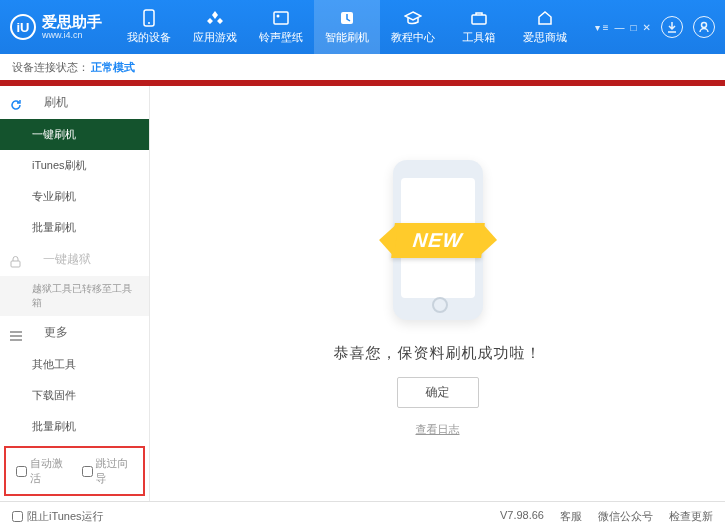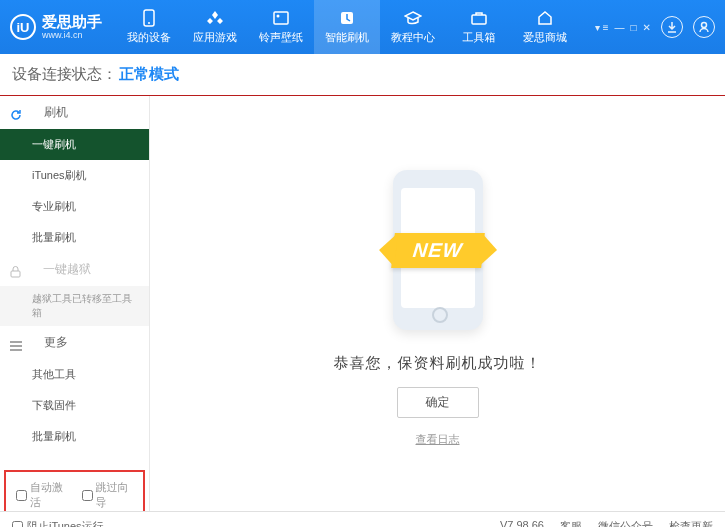--- a/index.html
+++ b/index.html
@@ -10,30 +10,30 @@
 .logo-text { font-size:15px; font-weight:bold; line-height:1.1; }
 .logo-sub { font-size:9px; opacity:.85; }
 .nav { display:flex; height:100%; }
 .nav-item { width:66px; display:flex; flex-direction:column; align-items:center; justify-content:center; gap:3px; cursor:pointer; font-size:11px; }
 .nav-item.active { background:rgba(255,255,255,.18); }
 .nav-icon { width:18px; height:18px; display:flex; align-items:center; justify-content:center; }
 .header-right { margin-left:auto; display:flex; align-items:center; gap:10px; padding-right:10px; }
 .win-ctrl { display:flex; gap:6px; font-size:10px; }
 .win-ctrl span { cursor:pointer; opacity:.85; }
 .circ-btn { width:22px; height:22px; border:1.5px solid #fff; border-radius:50%; display:flex; align-items:center; justify-content:center; cursor:pointer; opacity:.9; }
-.status-bar { height:42px; border-bottom:1px solid #b91c1c; display:flex; align-items:center; padding:0 12px; font-size:15px; color:#666; }
+.status-bar { height:32px; border-bottom:6px solid #b91c1c; display:flex; align-items:center; padding:0 12px; font-size:11px; color:#666; }
 .status-val { color:#1e88f5; font-weight:bold; margin-left:2px; }
 .body { display:flex; height:415px; }
 .sidebar { width:150px; border-right:1px solid #e8e8e8; overflow-y:auto; position:relative; }
 .sb-group { padding:8px 10px; display:flex; align-items:flex-end; gap:22px; color:#666; font-size:12px; }
 .sb-group.locked { color:#bbb; }
 .sb-item { padding:8px 10px 8px 32px; font-size:11px; color:#555; cursor:pointer; }
 .sb-item.active { background:#14532d; color:#fff; }
 .sb-sub { padding:6px 10px 6px 32px; font-size:10px; color:#999; background:#f5f5f5; line-height:1.4; }
-.sb-opts { display:flex; gap:14px; padding:8px 10px; border:2px solid #e53935; margin:18px 4px; font-size:11px; color:#999; }
+.sb-opts { display:flex; gap:14px; padding:8px 10px; border:2px solid #e53935; margin:4px 4px; font-size:11px; color:#999; }
 .sb-opts label { display:flex; align-items:center; gap:3px; }
 .sb-opts input { width:11px; height:11px; }
 .main { flex:1; display:flex; flex-direction:column; align-items:center; justify-content:center; gap:14px; }
 .illus { width:160px; height:180px; position:relative; display:flex; align-items:center; justify-content:center; }
 .phone { width:90px; height:160px; background:#e8eef5; border-radius:14px; position:relative; box-shadow:0 4px 12px rgba(0,0,0,.1); }
 .phone::before { content:""; position:absolute; top:18px; left:8px; right:8px; bottom:22px; background:#fff; border-radius:4px; }
 .phone::after { content:""; position:absolute; bottom:7px; left:50%; width:12px; height:12px; margin-left:-6px; border:2px solid #c8d2dc; border-radius:50%; }
 .ribbon { position:absolute; background:#ffcb2b; color:#fff; font-weight:900; font-size:20px; font-style:italic; padding:6px 20px; letter-spacing:1px; transform:skewX(-6deg); box-shadow:0 2px 4px rgba(0,0,0,.15); }
 .ribbon::before,.ribbon::after { content:""; position:absolute; top:0; width:0; height:0; border:17px solid transparent; }
 .ribbon::before { left:-20px; border-right-color:#ffcb2b; border-left-width:6px; }

